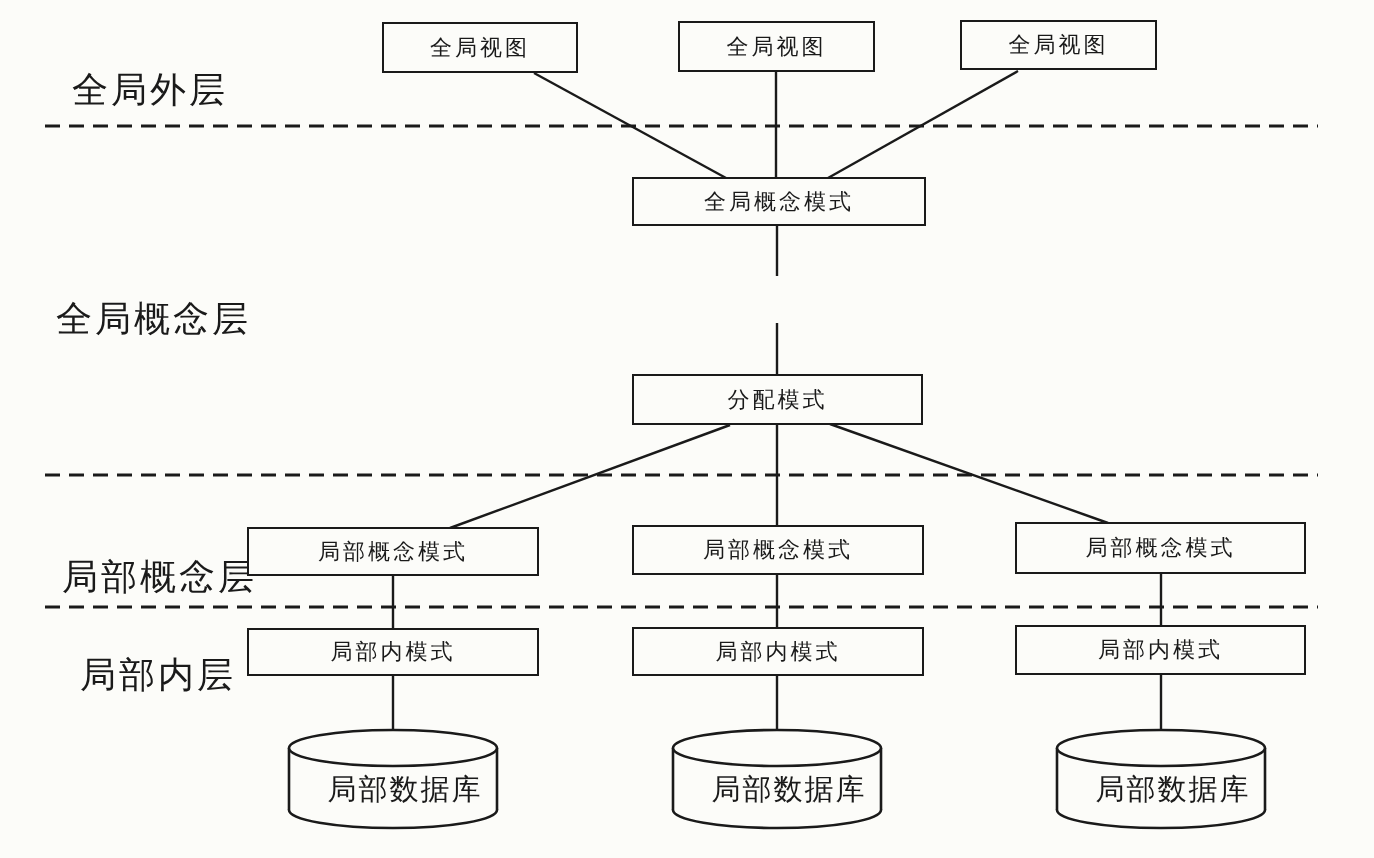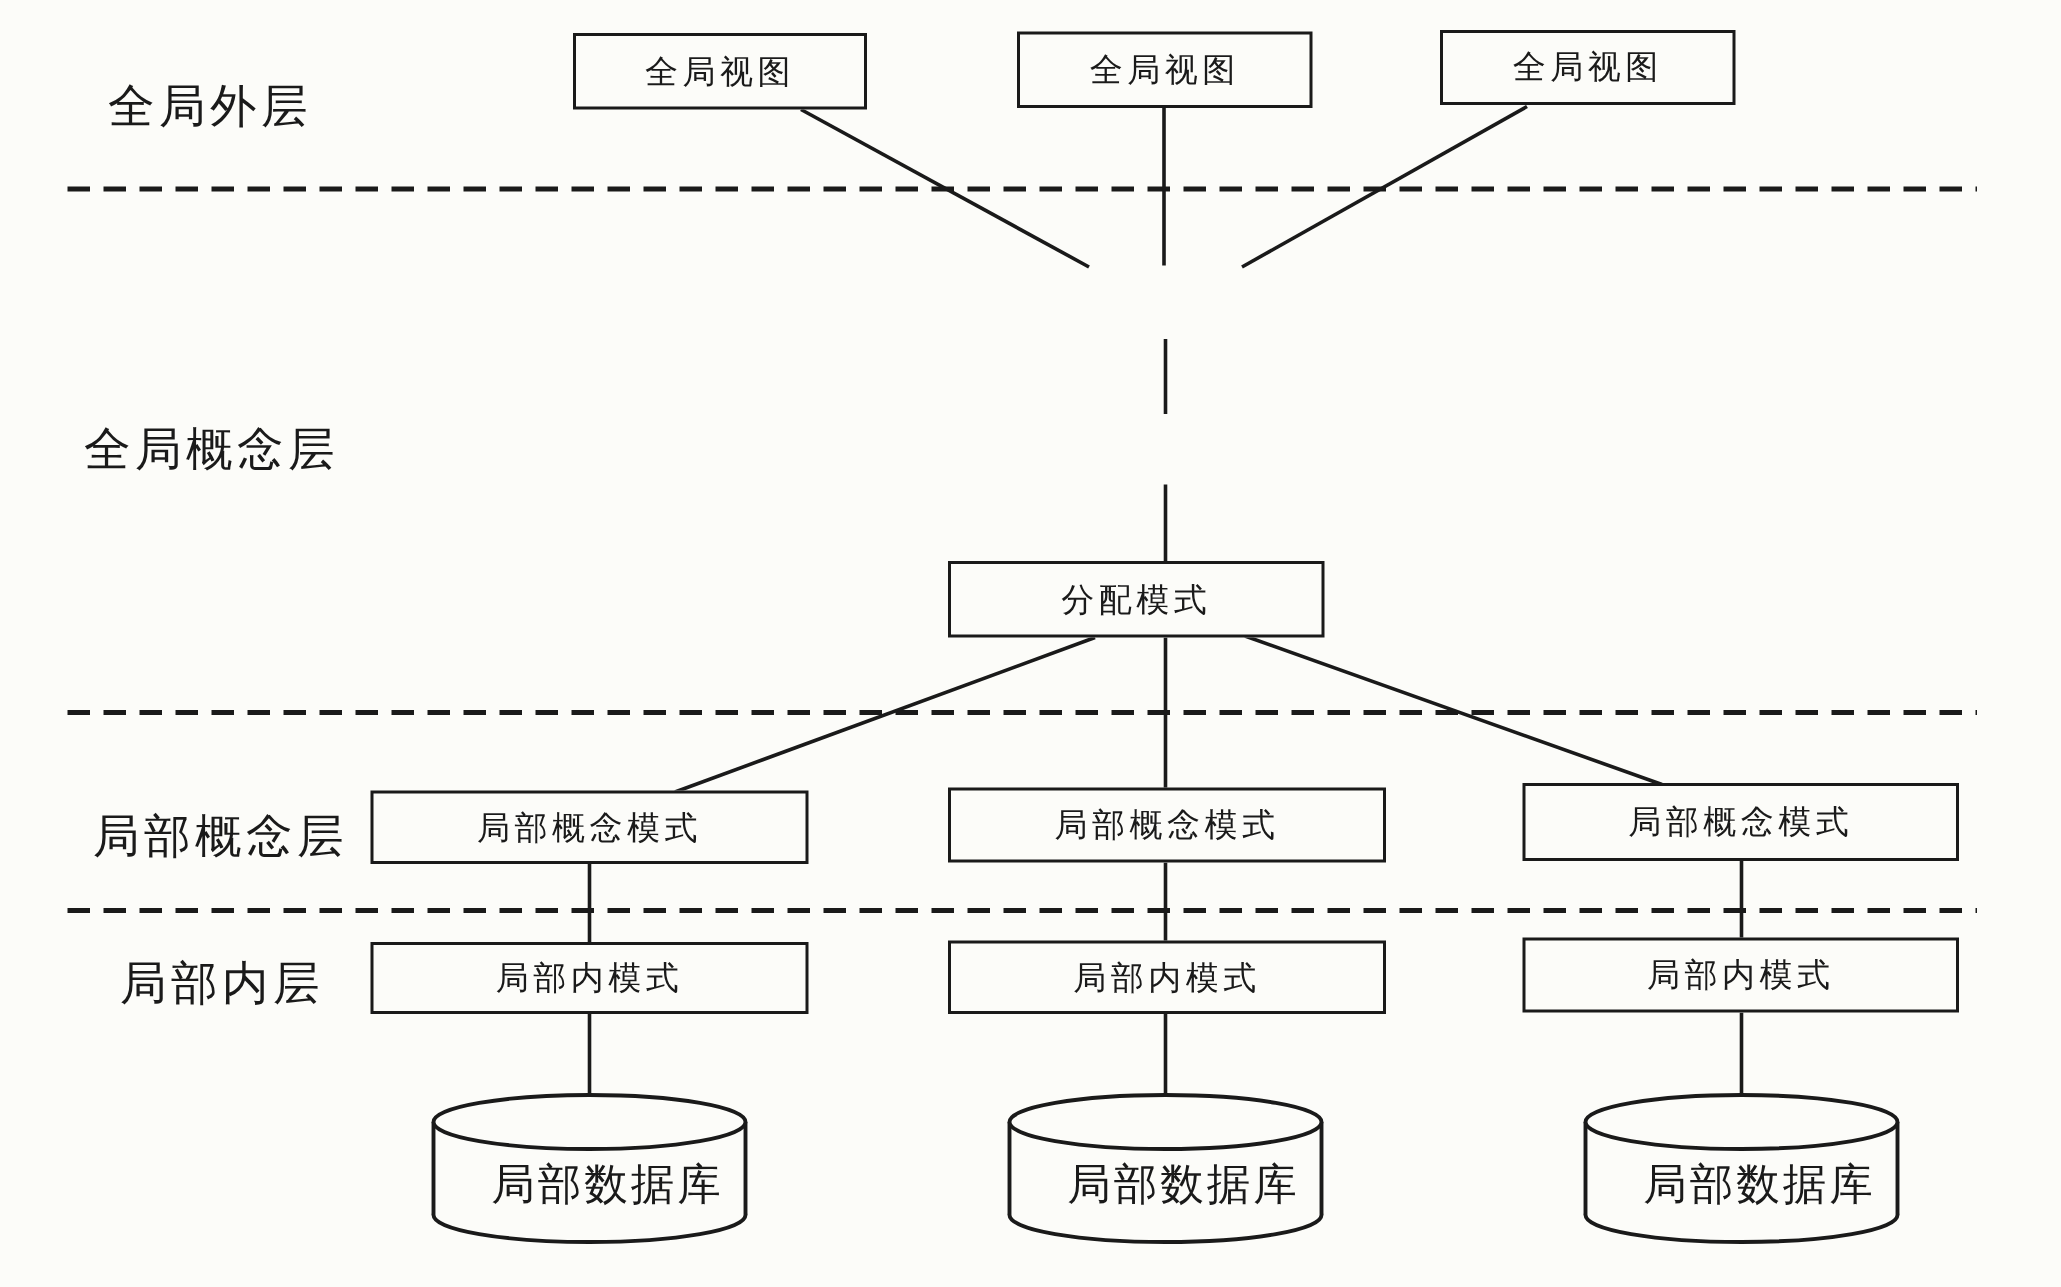--- a/index.html
+++ b/index.html
@@ -20,22 +20,22 @@
     position:absolute;
     border:2.5px solid var(--ink);
     background:var(--paper);
     display:flex;align-items:center;justify-content:center;
     font-size:22px;letter-spacing:3px;
     z-index:2;box-sizing:border-box;
     white-space:nowrap;
   }
   .layer-label{
     position:absolute;
-    font-size:31px;letter-spacing:3px;
-    z-index:2;white-space:nowrap;
+    font-size:36px;letter-spacing:3px;
+    z-index:2;white-space:nowrap;margin-top:16px;
   }
   .cyl-label{
     position:absolute;
     width:234px;
     text-align:center;
     font-size:29px;letter-spacing:2px;
     z-index:3;white-space:nowrap;
   }
 </style>
 </head>
@@ -95,21 +95,22 @@
 
   <div class="layer-label" style="left:72px;top:50px;">全局外层</div>
   <div class="layer-label" style="left:56px;top:279px;">全局概念层</div>
   <div class="layer-label" style="left:62px;top:537px;">局部概念层</div>
   <div class="layer-label" style="left:80px;top:635px;">局部内层</div>
 
   <div class="box" style="left:382px;top:22px;width:196px;height:51px;">全局视图</div>
   <div class="box" style="left:678px;top:21px;width:197px;height:51px;">全局视图</div>
   <div class="box" style="left:960px;top:20px;width:197px;height:50px;">全局视图</div>
 
-  <div class="box" style="left:632px;top:374px;width:251px;height:51px;">分配模式</div>
+  <div class="box" style="left:632px;top:177px;width:294px;height:49px;">全局概念模式</div>
+  <div class="box" style="left:632px;top:374px;width:291px;height:51px;">分配模式</div>
 
   <div class="box" style="left:247px;top:527px;width:292px;height:49px;">局部概念模式</div>
   <div class="box" style="left:632px;top:525px;width:292px;height:50px;">局部概念模式</div>
   <div class="box" style="left:1015px;top:522px;width:291px;height:52px;">局部概念模式</div>
 
   <div class="box" style="left:247px;top:628px;width:292px;height:48px;">局部内模式</div>
   <div class="box" style="left:632px;top:627px;width:292px;height:49px;">局部内模式</div>
   <div class="box" style="left:1015px;top:625px;width:291px;height:50px;">局部内模式</div>
 
   <div class="cyl-label" style="left:288px;top:770px;">局部数据库</div>

